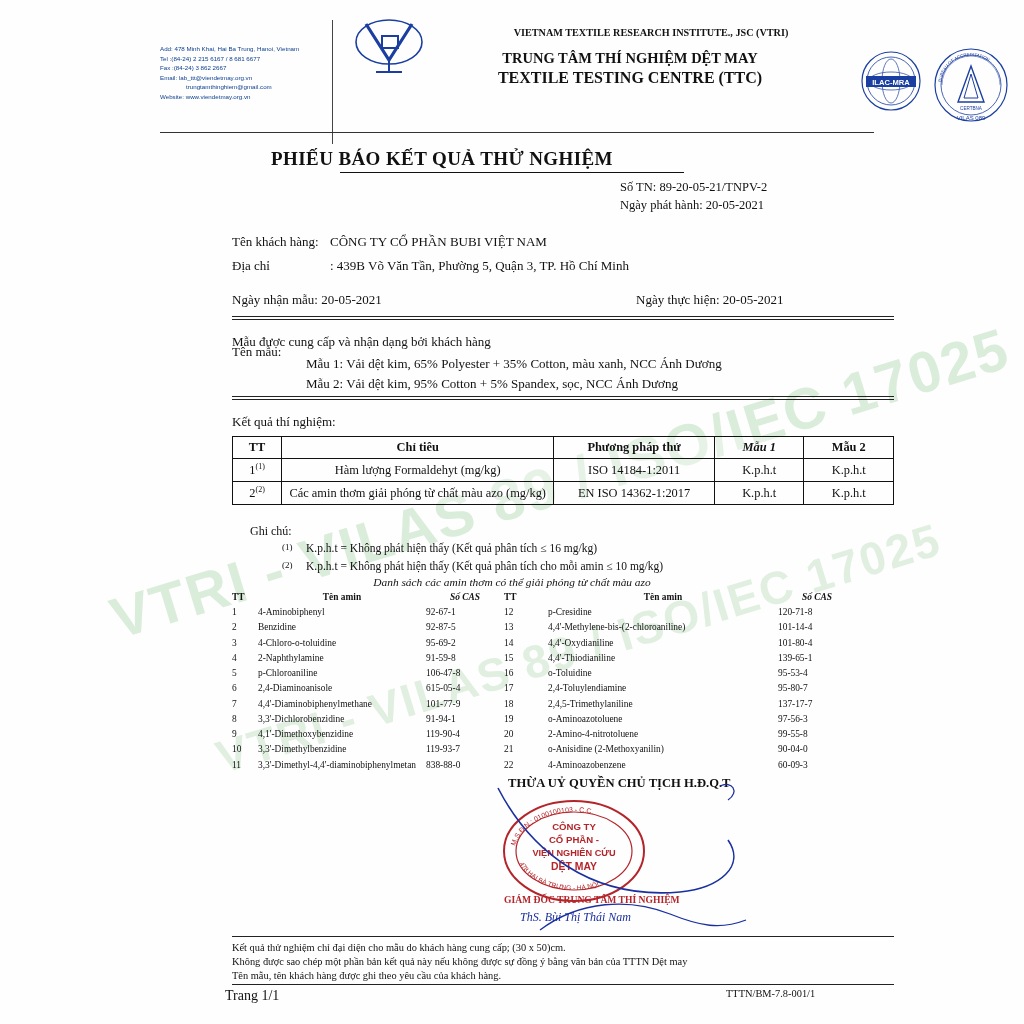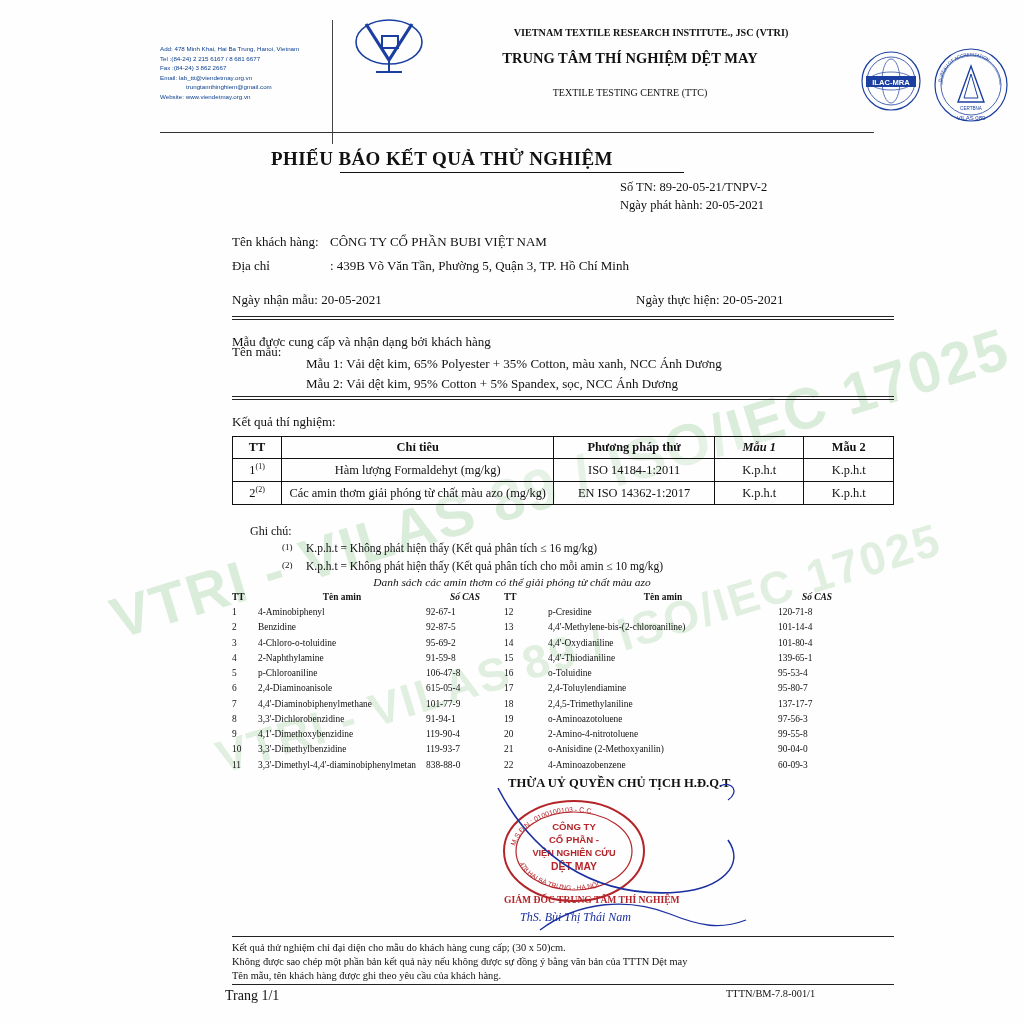--- a/index.html
+++ b/index.html
@@ -97,23 +97,23 @@
     margin-left: 62px;
     color: #111;
   }
   .t-centre {
     font-size: 14.5px;
     font-weight: bold;
     margin-top: 12px;
     margin-left: 20px;
   }
   .t-centre-en {
-    font-size: 10px;
-    font-weight: normal;
-    margin-top: 20px;
+    font-size: 16px;
+    font-weight: bold;
+    margin-top: 2px;
     margin-left: 20px;
   }
   .seal-iac {
     position:absolute;
     left: 700px; top: 36px;
     width: 62px; height: 62px;
   }
   .seal-vilas {
     position:absolute;
     left: 772px; top: 26px;

